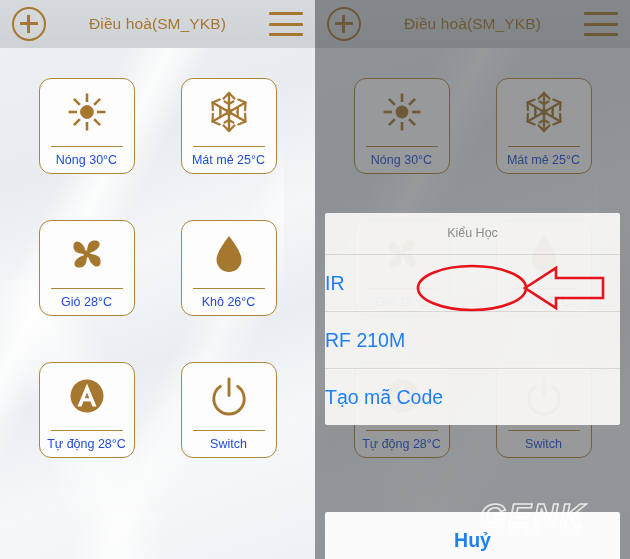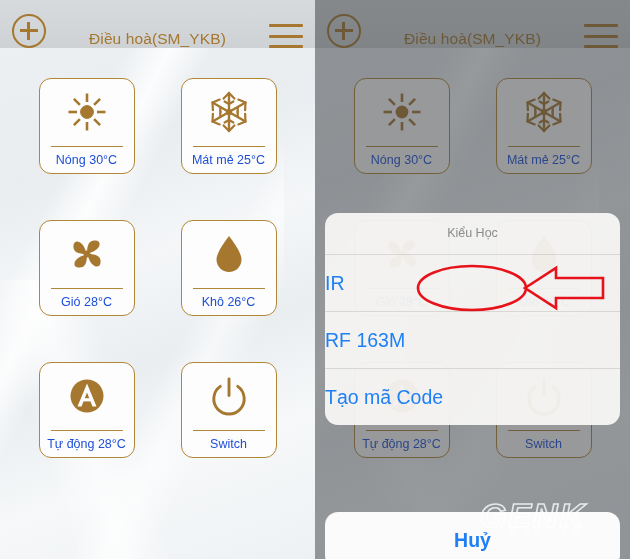--- a/index.html
+++ b/index.html
@@ -21,21 +21,21 @@
   .bg::after{content:"";position:absolute;left:-40%;bottom:-20%;width:150%;height:70%;
       background:linear-gradient(72deg,rgba(255,255,255,0) 40%,rgba(255,255,255,.6) 48%,rgba(255,255,255,0) 56%);}
 
   
   .greenbar{position:absolute;left:0;right:0;top:0;height:11px;
       background:radial-gradient(ellipse 62% 170% at 50% -40%,#2ec544 0%,#38cb4d 45%,rgba(60,200,80,0) 100%);}
 
   
   .header{position:absolute;left:0;top:0;width:100%;height:48px;
       background:linear-gradient(180deg,#d7dadc 0%,#d3d6d8 55%,#cfd2d4 100%);
-      display:flex;align-items:flex-end;gap:12px;}
+      display:flex;align-items:center;gap:12px;}
   .hdr-title{flex:1;text-align:center;color:#a5772f;font-size:15.5px;letter-spacing:.1px;}
   .plus-icon{width:30px;height:30px;margin-left:12px;border:2.2px solid #a5772f;border-radius:50%;
       position:relative;flex:0 0 auto;}
   .plus-icon::before,.plus-icon::after{content:"";position:absolute;background:#a5772f;}
   .plus-icon::before{left:6px;right:6px;top:13px;height:2.6px;}
   .plus-icon::after{top:6px;bottom:6px;left:13px;width:2.6px;}
   .burger{width:34px;height:24px;margin-right:12px;flex:0 0 auto;display:flex;
       flex-direction:column;justify-content:space-between;}
   .burger i{display:block;height:3px;background:#a5772f;border-radius:1px;}
 
@@ -48,21 +48,21 @@
   .tile .sep{width:72px;height:1.4px;background:#b08637;}
   .tile .lbl{height:26px;line-height:26px;font-size:12.5px;color:#1d4ed8;white-space:nowrap;}
 
   
   .g{fill:#a5772f;stroke:#a5772f;}
 
   
   .dim{position:absolute;inset:0;background:rgba(58,62,65,.52);}
 
   
-  .sheet{position:absolute;left:325px;width:295px;border-radius:13px;overflow:hidden;
+  .sheet{position:absolute;left:325px;width:295px;border-radius:2px;overflow:hidden;
       background:rgba(250,249,246,.93);}
   #sheet-main{top:213px;}
   #sheet-cancel{top:512px;background:rgba(255,255,255,.96);}
   .sheet-title{height:41px;line-height:41px;text-align:center;font-size:12.5px;color:#8b8b8b;
       border-bottom:1px solid rgba(0,0,0,.11);}
   .sheet-row{height:56px;line-height:56px;text-align:left;font-size:19.5px;color:#1f7ff5;
       border-bottom:1px solid rgba(0,0,0,.11);}
   .sheet-row:last-child{border-bottom:none;}
   .cancel-row{height:56px;line-height:56px;text-align:center;font-size:19.5px;color:#1f7ff5;font-weight:bold;}
 
@@ -321,21 +321,21 @@
         </div>
       </div>
     </div>
 
     <div class="dim"></div>
   </div>
 
   <div class="sheet" id="sheet-main">
     <div class="sheet-title">Kiểu Học</div>
     <div class="sheet-row">IR</div>
-    <div class="sheet-row">RF 163M</div>
+    <div class="sheet-row">RF 210M</div>
     <div class="sheet-row">Tạo mã Code</div>
   </div>
 
   <div class="sheet" id="sheet-cancel">
     <div class="cancel-row">Huỷ</div>
   </div>
 
   <div class="annot">
     <svg width="315" height="559" viewBox="0 0 315 559">
       <ellipse cx="157" cy="288" rx="54" ry="22" fill="none" stroke="#e8131a" stroke-width="2.6"></ellipse>

